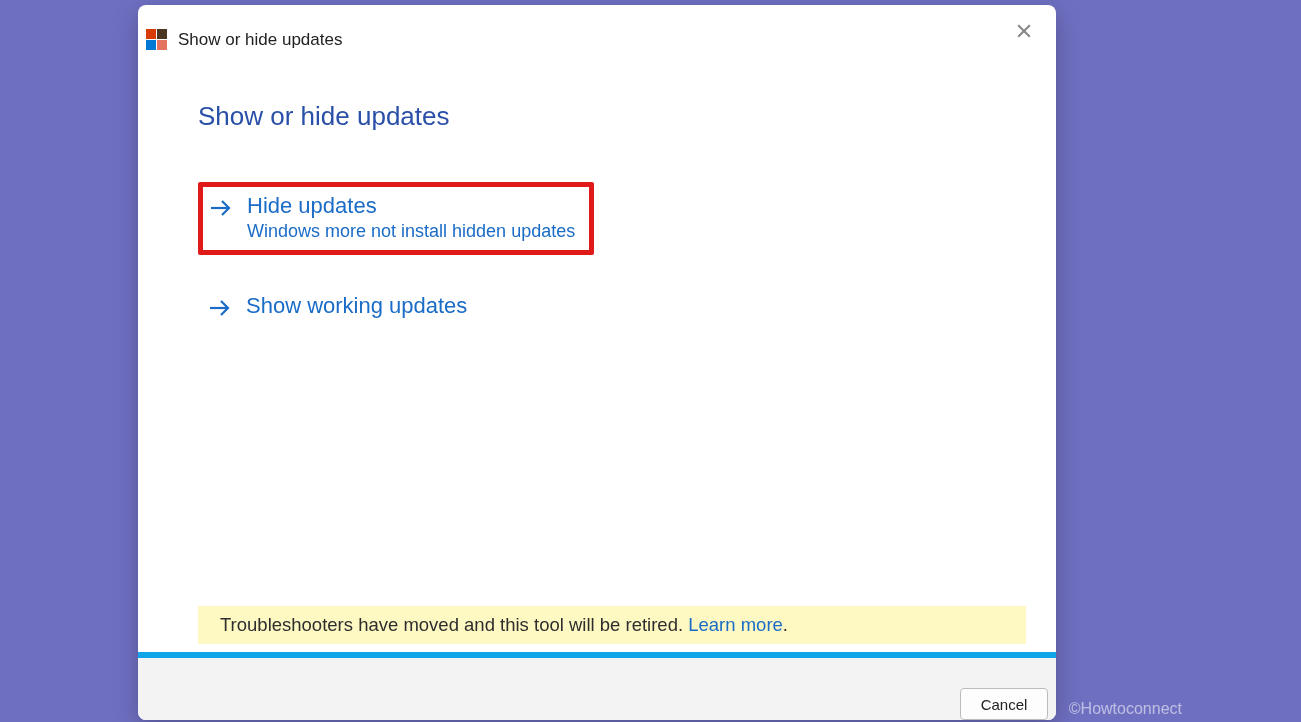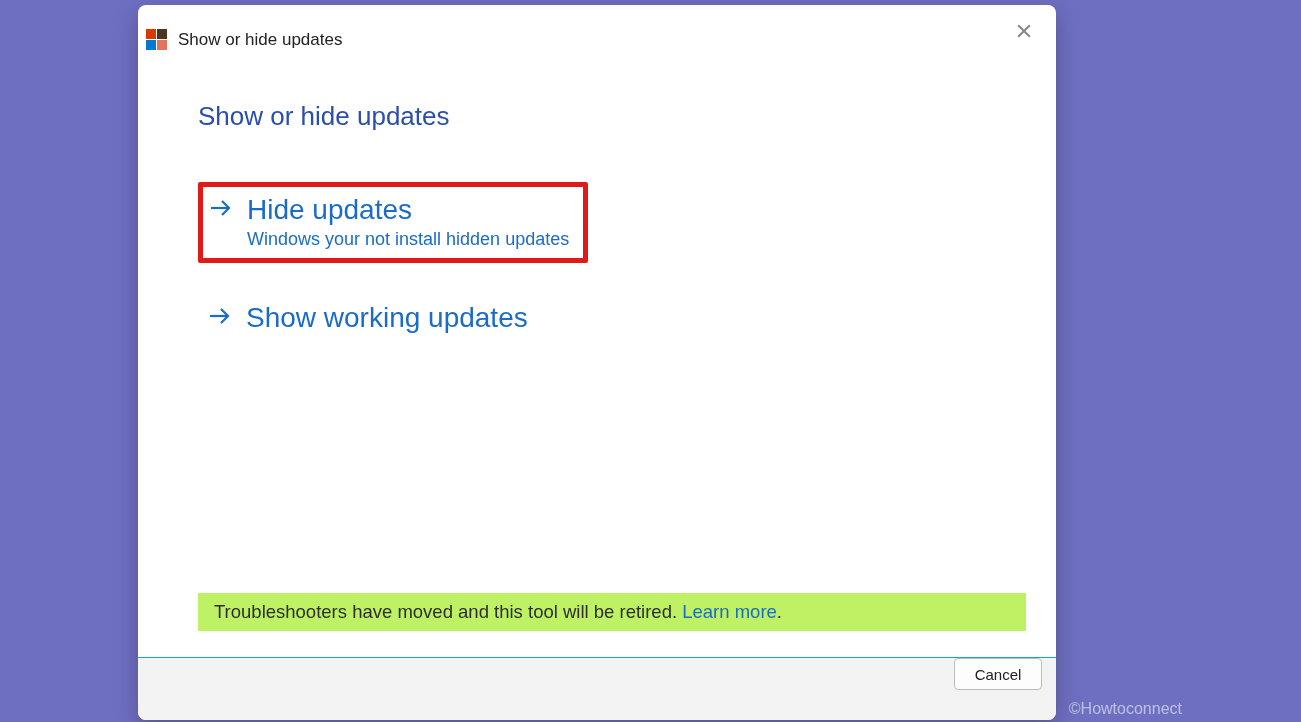--- a/index.html
+++ b/index.html
@@ -102,60 +102,60 @@
   .option .arrow {
     color: #1a6cc7;
     margin-right: 14px;
     margin-top: 4px;
     flex-shrink: 0;
   }
   .option .arrow svg { width: 24px; height: 22px; }
 
   .option-title {
     color: #1a6cc7;
-    font-size: 28px;
+    font-size: 22px;
     line-height: 1.2;
   }
   .option-sub {
     color: #1a6cc7;
     font-size: 18px;
     margin-top: 2px;
   }
 
   .highlight-red {
     border: 5px solid #e01919;
     border-radius: 2px;
     padding: 6px 14px 8px 6px;
     margin-bottom: 30px;
   }
 
   .notice {
     position: absolute;
     left: 60px;
     right: 30px;
-    bottom: 26px;
-    background: #bef264;
+    bottom: 8px;
+    background: #fef9c3;
     color: #2e2e2e;
     font-size: 18.5px;
-    padding: 8px 16px;
+    padding: 8px 22px;
   }
   .notice a {
     color: #1a6cc7;
     text-decoration: none;
     cursor: pointer;
   }
 
   .footer {
     height: 62px;
-    border-top: 1px solid #0ea5e9;
+    border-top: 6px solid #0ea5e9;
     background: #f3f3f3;
     display: flex;
-    align-items: flex-start;
+    align-items: flex-end;
     justify-content: flex-end;
-    padding: 0 14px;
+    padding: 0 8px;
     border-radius: 0 0 8px 8px;
   }
   .btn {
     min-width: 88px;
     height: 32px;
     border: 1px solid #bcbcbc;
     background: #fdfdfd;
     border-radius: 4px;
     font-size: 15px;
     color: #222;
@@ -206,21 +206,21 @@
 
       <div class="option highlight-red">
         <span class="arrow">
           <svg viewBox="0 0 24 22" fill="none" stroke="currentColor" stroke-width="2.2">
             <line x1="2" y1="11" x2="20" y2="11"></line>
             <polyline points="13,4 20,11 13,18"></polyline>
           </svg>
         </span>
         <span>
           <div class="option-title">Hide updates</div>
-          <div class="option-sub">Windows your not install hidden updates</div>
+          <div class="option-sub">Windows more not install hidden updates</div>
         </span>
       </div>
 
       <div class="option">
         <span class="arrow">
           <svg viewBox="0 0 24 22" fill="none" stroke="currentColor" stroke-width="2.2">
             <line x1="2" y1="11" x2="20" y2="11"></line>
             <polyline points="13,4 20,11 13,18"></polyline>
           </svg>
         </span>

